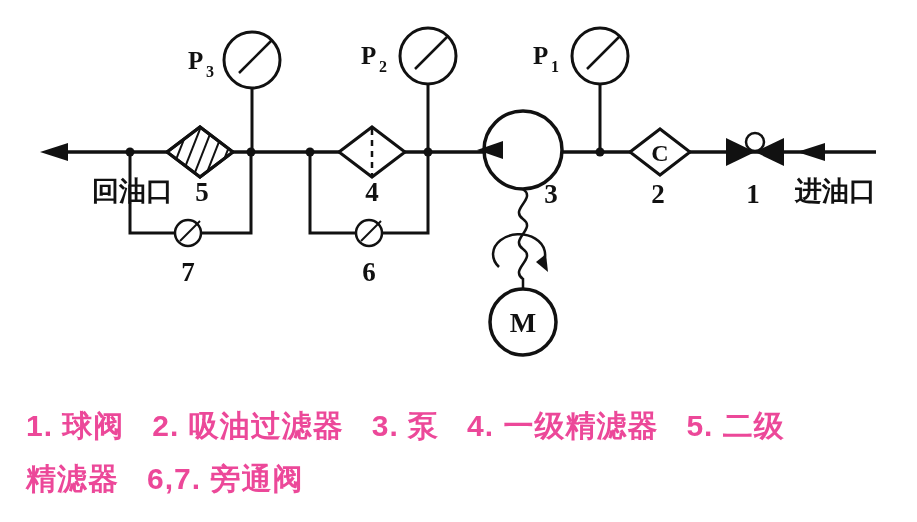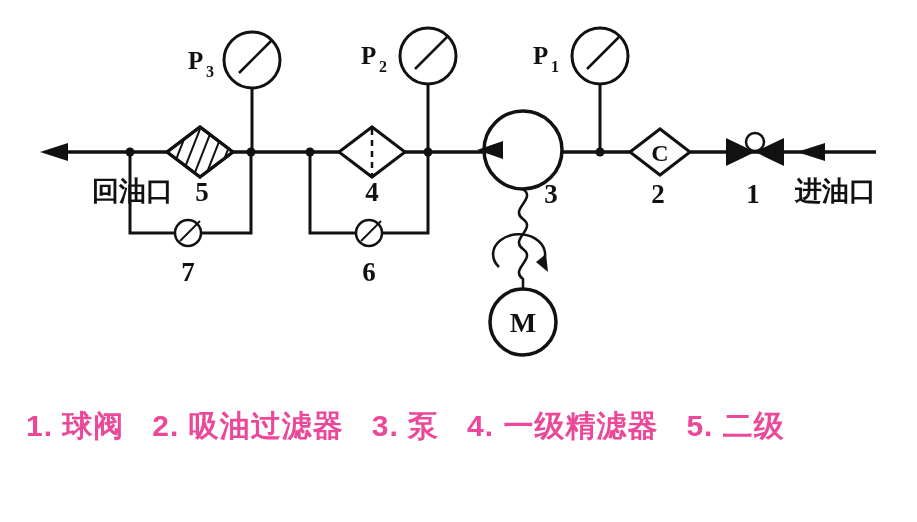--- a/index.html
+++ b/index.html
@@ -137,14 +137,15 @@
     <text class="numlabel" x="658" y="203" text-anchor="middle">2</text>
     <text class="numlabel" x="753" y="203" text-anchor="middle">1</text>
     <text class="numlabel" x="188" y="281" text-anchor="middle">7</text>
     <text class="numlabel" x="369" y="281" text-anchor="middle">6</text>
 
     <text class="portlabel" x="92" y="200">回油口</text>
     <text class="portlabel" x="795" y="200">进油口</text>
   </svg>
 
   <div class="caption l1">1. 球阀   2. 吸油过滤器   3. 泵   4. 一级精滤器   5. 二级</div>
+  <div class="caption l2">精滤器   6,7. 旁通阀</div>
 
 </div>
 
 </body></html>

